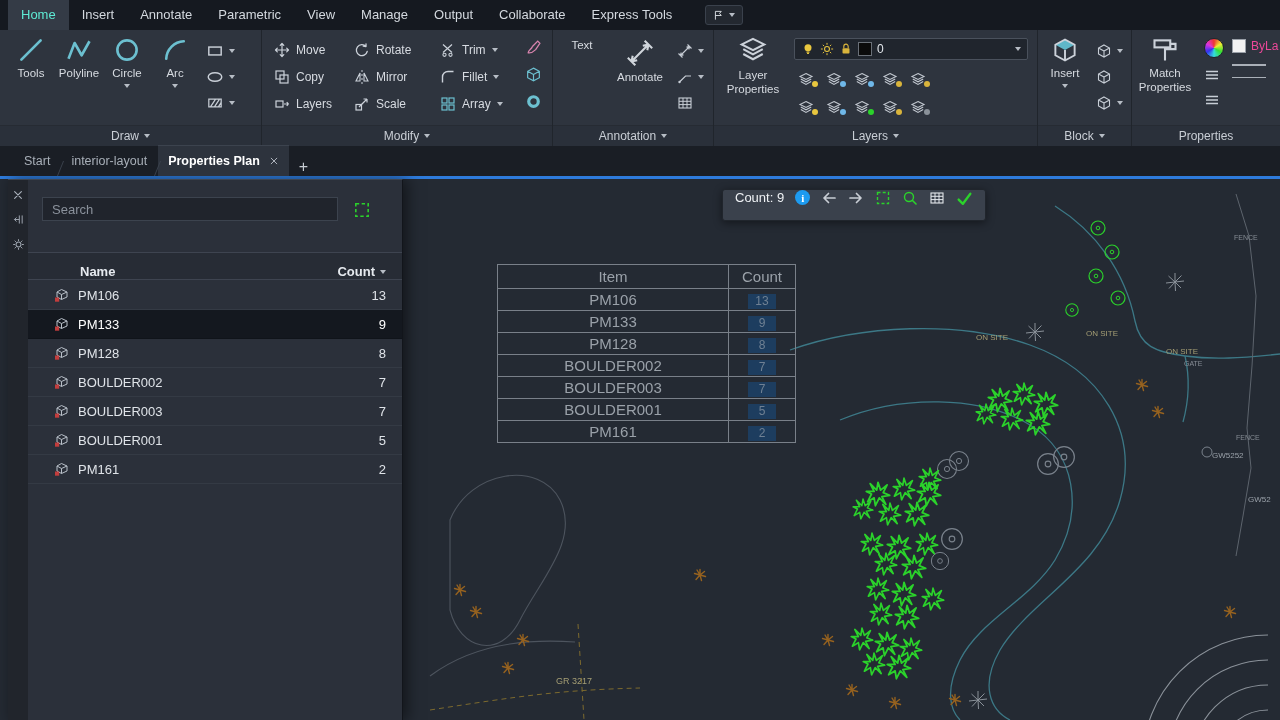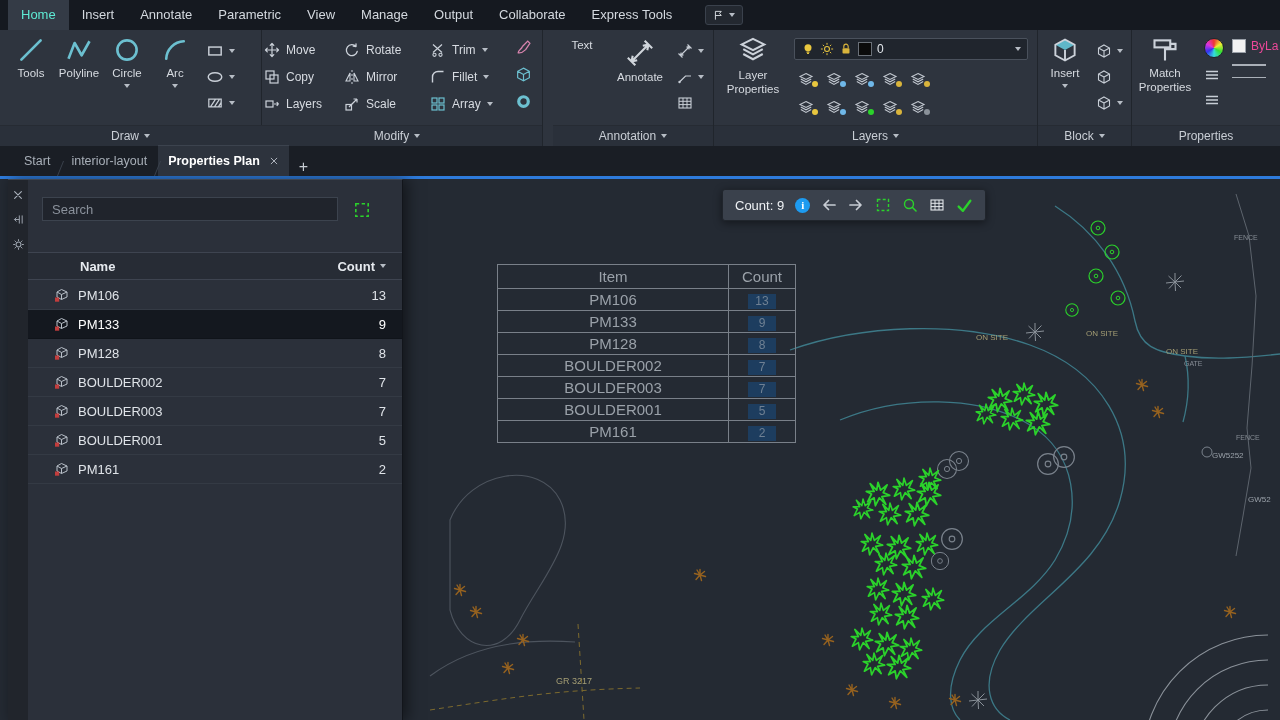--- a/index.html
+++ b/index.html
@@ -30,38 +30,38 @@
   
   .filetabs{position:absolute;left:0;top:146px;width:1280px;height:30px;background:#1a1e25;display:flex;align-items:flex-end;padding-left:14px;box-sizing:border-box;z-index:25}
   .ftab{font-size:12.5px;color:#a8afb8;padding:0 10px;height:30px;line-height:30px}
   .ftab.active{background:#2d333d;color:#fff;font-weight:bold;display:flex;align-items:center;gap:9px;border-top:1px solid #3c434e}
   .fsep{width:1px;height:15px;background:#3a414c;transform:skewX(-22deg)}
   .plusbtn{color:#c6ccd3;font-size:16px;padding:0 10px}
   
   .canvas{position:absolute;left:0;top:176px;width:1280px;height:544px;background:#242a33;z-index:1}
   .bluebar{position:absolute;left:0;top:176px;width:1280px;height:3px;background:#2e7bdb;z-index:6}
   
-  .cttb{position:absolute;left:722px;top:13px;height:30px;background:#3a414c;border:1px solid #20252c;border-radius:3px;display:flex;align-items:center;gap:11px;padding:0 12px;box-shadow:0 2px 8px rgba(0,0,0,.45);z-index:8}
+  .cttb{position:absolute;left:722px;top:13px;height:30px;background:#3a414c;border:1px solid #20252c;border-radius:3px;display:flex;gap:11px;padding:0 12px;box-shadow:0 2px 8px rgba(0,0,0,.45);z-index:8}
   .cttb .txt{font-size:13px;color:#eef1f4}
   .info{width:15px;height:15px;border-radius:50%;background:#1d9bf0;color:#fff;display:flex;align-items:center;justify-content:center}
   .info::before{content:"i";font:bold 11px "Liberation Serif",serif}
   
   .dtable{position:absolute;left:497px;top:88px;border-collapse:collapse;z-index:5}
   .dtable th,.dtable td{border:1px solid #798089;color:#9aa1a9;font-size:15px;font-weight:normal;text-align:center;height:21px;padding:0}
   .dtable th{height:23px}
   .col-item{width:230px}.col-count{width:66px}
   .grip{display:inline-block;min-width:24px;height:15px;line-height:15px;background:#1d3d5f;color:#6f8093;font-size:12px;padding:0 2px}
   
   .palette{position:absolute;left:8px;top:179px;width:394px;height:541px;background:#2b303a;z-index:20;display:flex;border-top:1px solid #3f4651;border-right:1px solid #12151b;box-shadow:4px 0 14px rgba(0,0,0,.5)}
   .pstrip{width:20px;background:#21252c;display:flex;flex-direction:column;align-items:center;gap:12px;padding-top:9px;box-sizing:border-box}
   .pmain{flex:1;position:relative}
   .search{position:absolute;left:14px;top:17px;width:296px;height:24px;background:#20242c;border:1px solid #3c434e;color:#c6ccd3;font-size:13px;padding:8px 9px;box-sizing:border-box;outline:none}
   .search::placeholder{color:#8a919b}
   .selbtn{position:absolute;left:322px;top:18px;width:24px;height:24px;display:flex;align-items:center;justify-content:center}
-  .phead{position:absolute;left:0;top:72px;right:0;height:28px;background:#272c35;border-top:1px solid #3e4450;border-bottom:1px solid #3e4450;display:flex;align-items:center;padding:0 16px 0 52px;box-sizing:border-box;color:#e6eaef;font-size:13px;font-weight:bold}
+  .phead{position:absolute;left:0;top:72px;right:0;height:28px;background:#272c35;border-top:1px solid #3e4450;border-bottom:1px solid #3e4450;display:flex;align-items:flex-end;padding:0 16px 0 52px;box-sizing:border-box;color:#e6eaef;font-size:13px;font-weight:bold}
   .phead .right{margin-left:auto;display:flex;align-items:center;gap:5px}
   .prows{position:absolute;left:0;top:101px;right:0}
   .prow{display:flex;align-items:center;height:28px;padding:0 16px 0 26px;border-bottom:1px solid #343a44;color:#dfe3e8;font-size:13px;gap:8px}
   .prow .cnt{margin-left:auto}
   .prow.selected{background:#14181f;border-color:#10141a;color:#fff}
 </style>
 </head>
 <body>
 
 <svg width="0" height="0" style="position:absolute" aria-hidden="true">
@@ -289,21 +289,21 @@
           </svg>
         <span class="caret"></span>
       </div>
     </div>
     <div class="pfoot">
       <span>Draw</span>
       <span class="caret"></span>
     </div>
   </div>
 
-  <div class="panel" style="left:252px;width:291px">
+  <div class="panel" style="left:262px;width:291px">
     <div style="position:absolute;left:12px;top:7px;display:grid;grid-template-columns:80px 86px 76px;grid-auto-rows:27px">
       <div class="mcell">
           <svg class="icn" width="16" height="16" style="color:#ccd2da">
             <use href="#sym-move"></use>
           </svg>
           <span>Move</span>
         </div>
       <div class="mcell">
           <svg class="icn" width="16" height="16" style="color:#ccd2da">
             <use href="#sym-rotate"></use>

